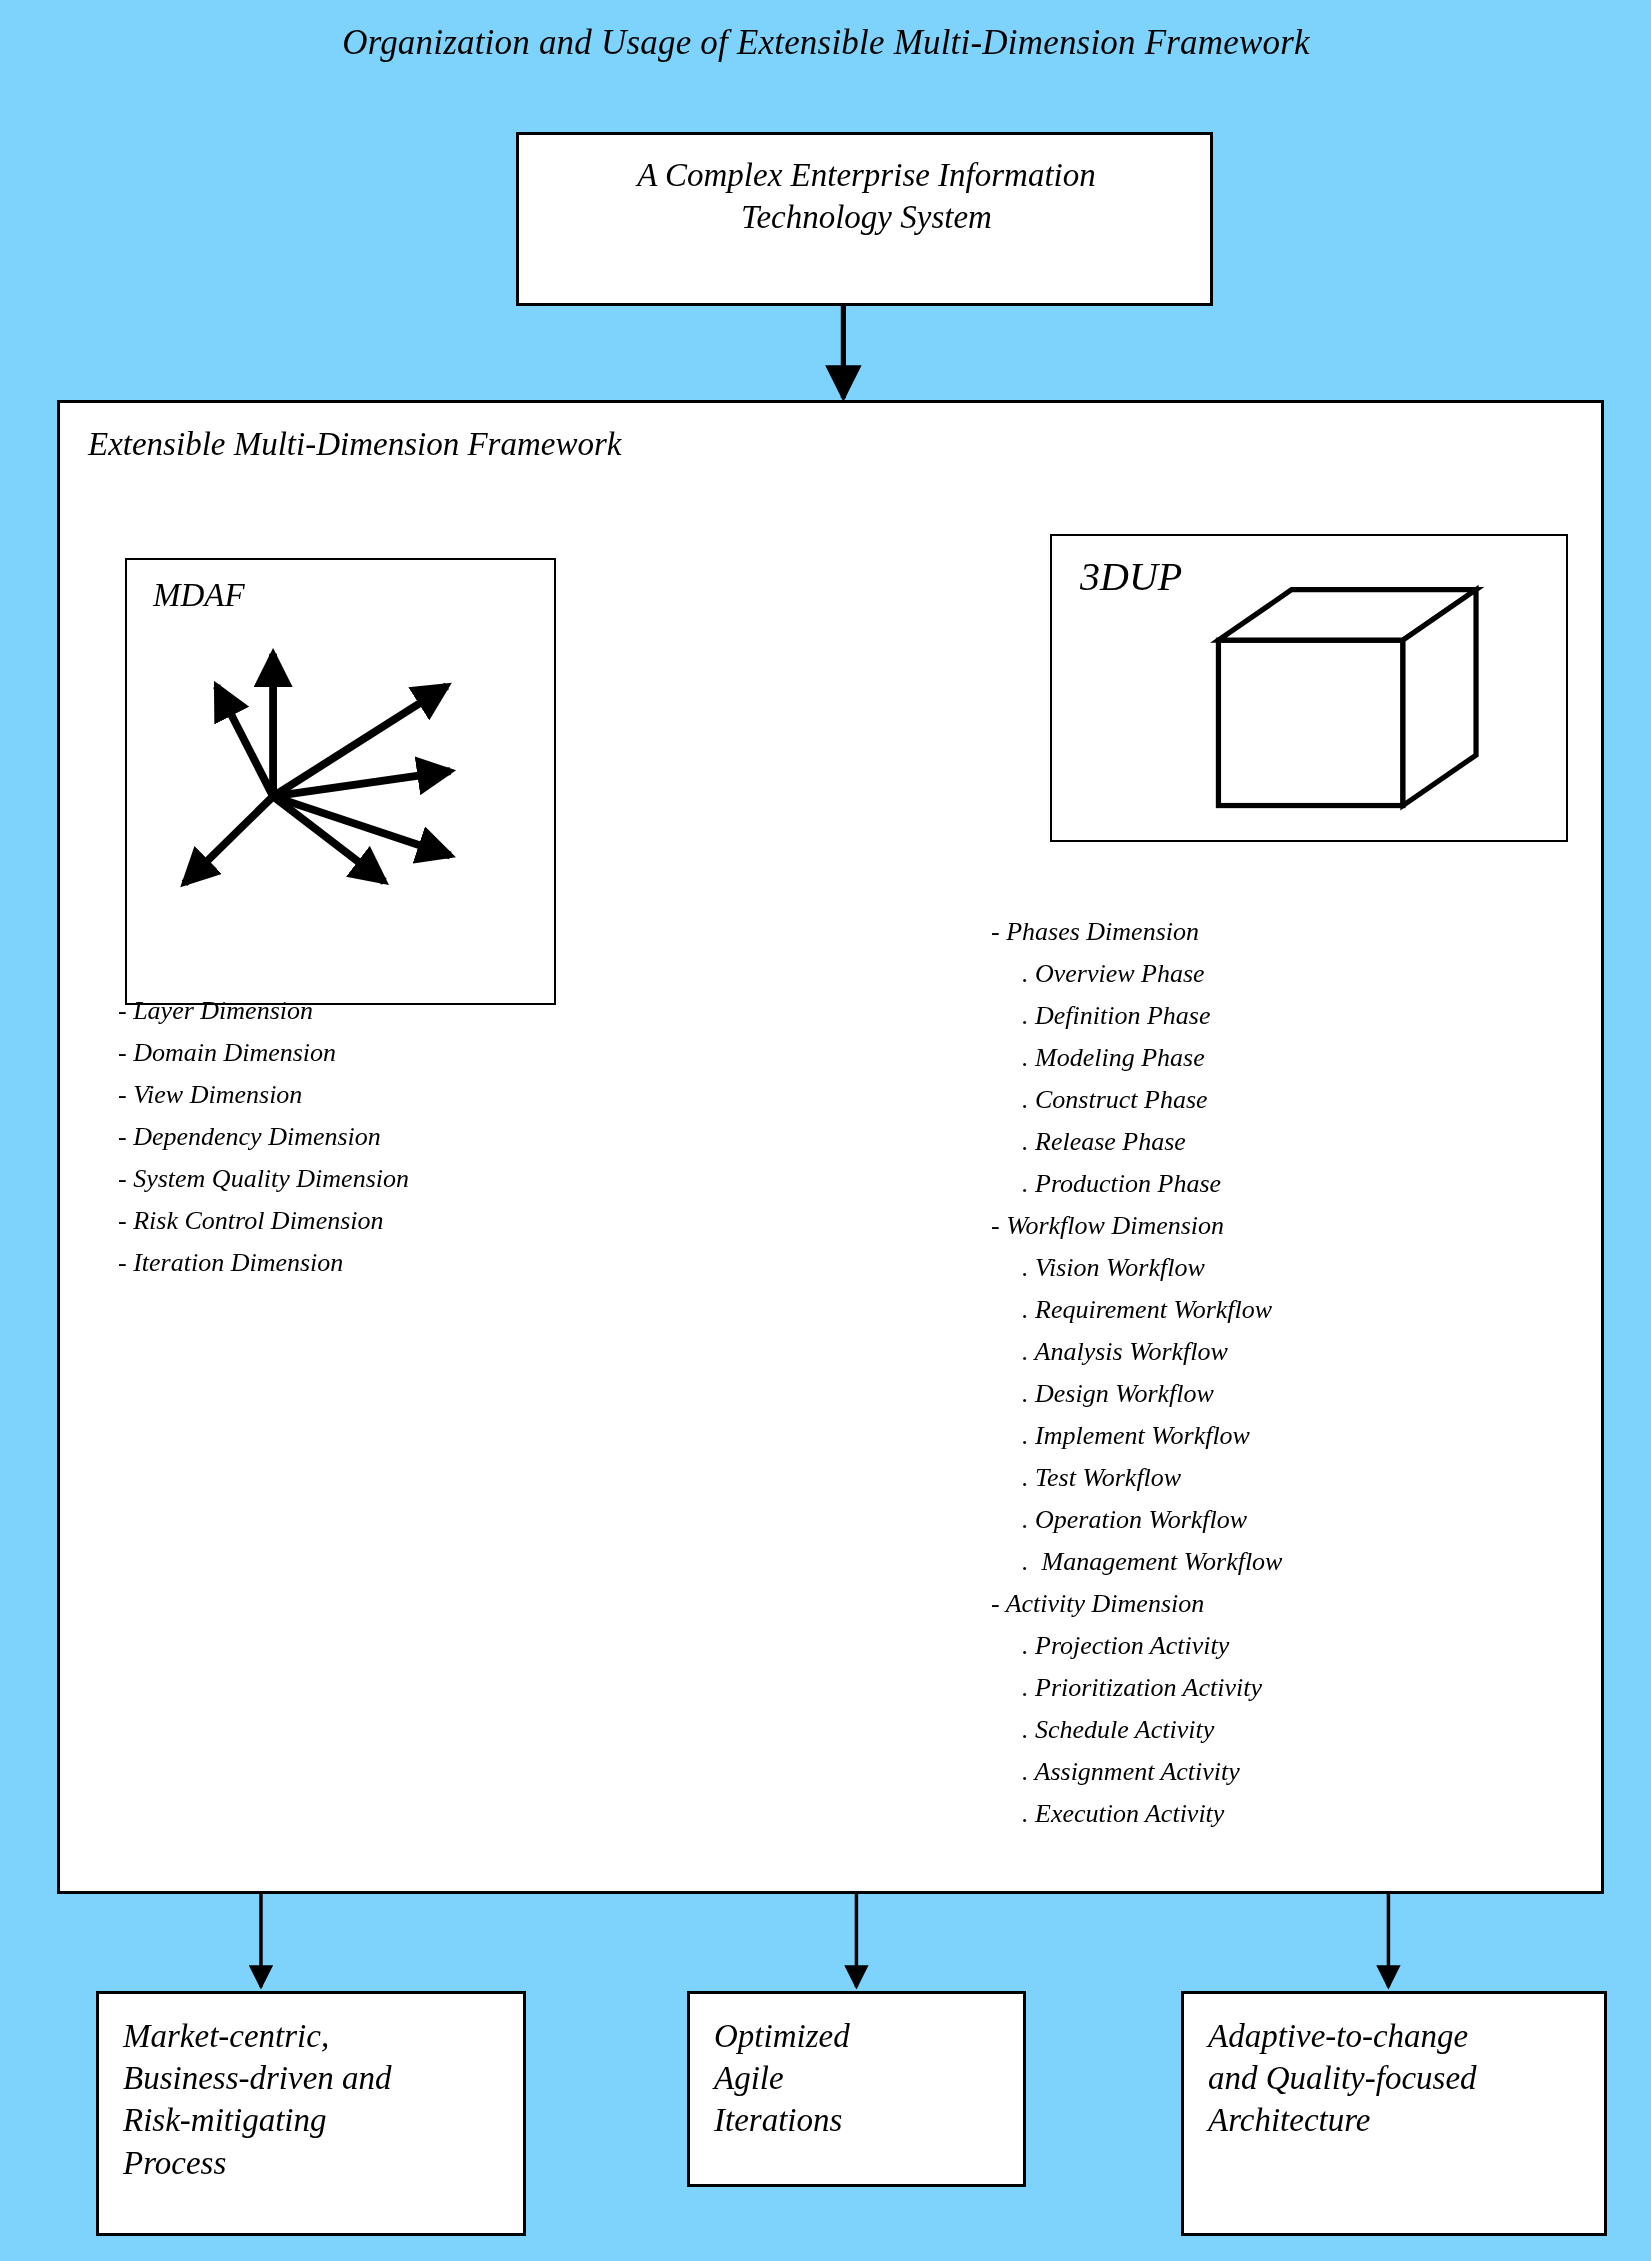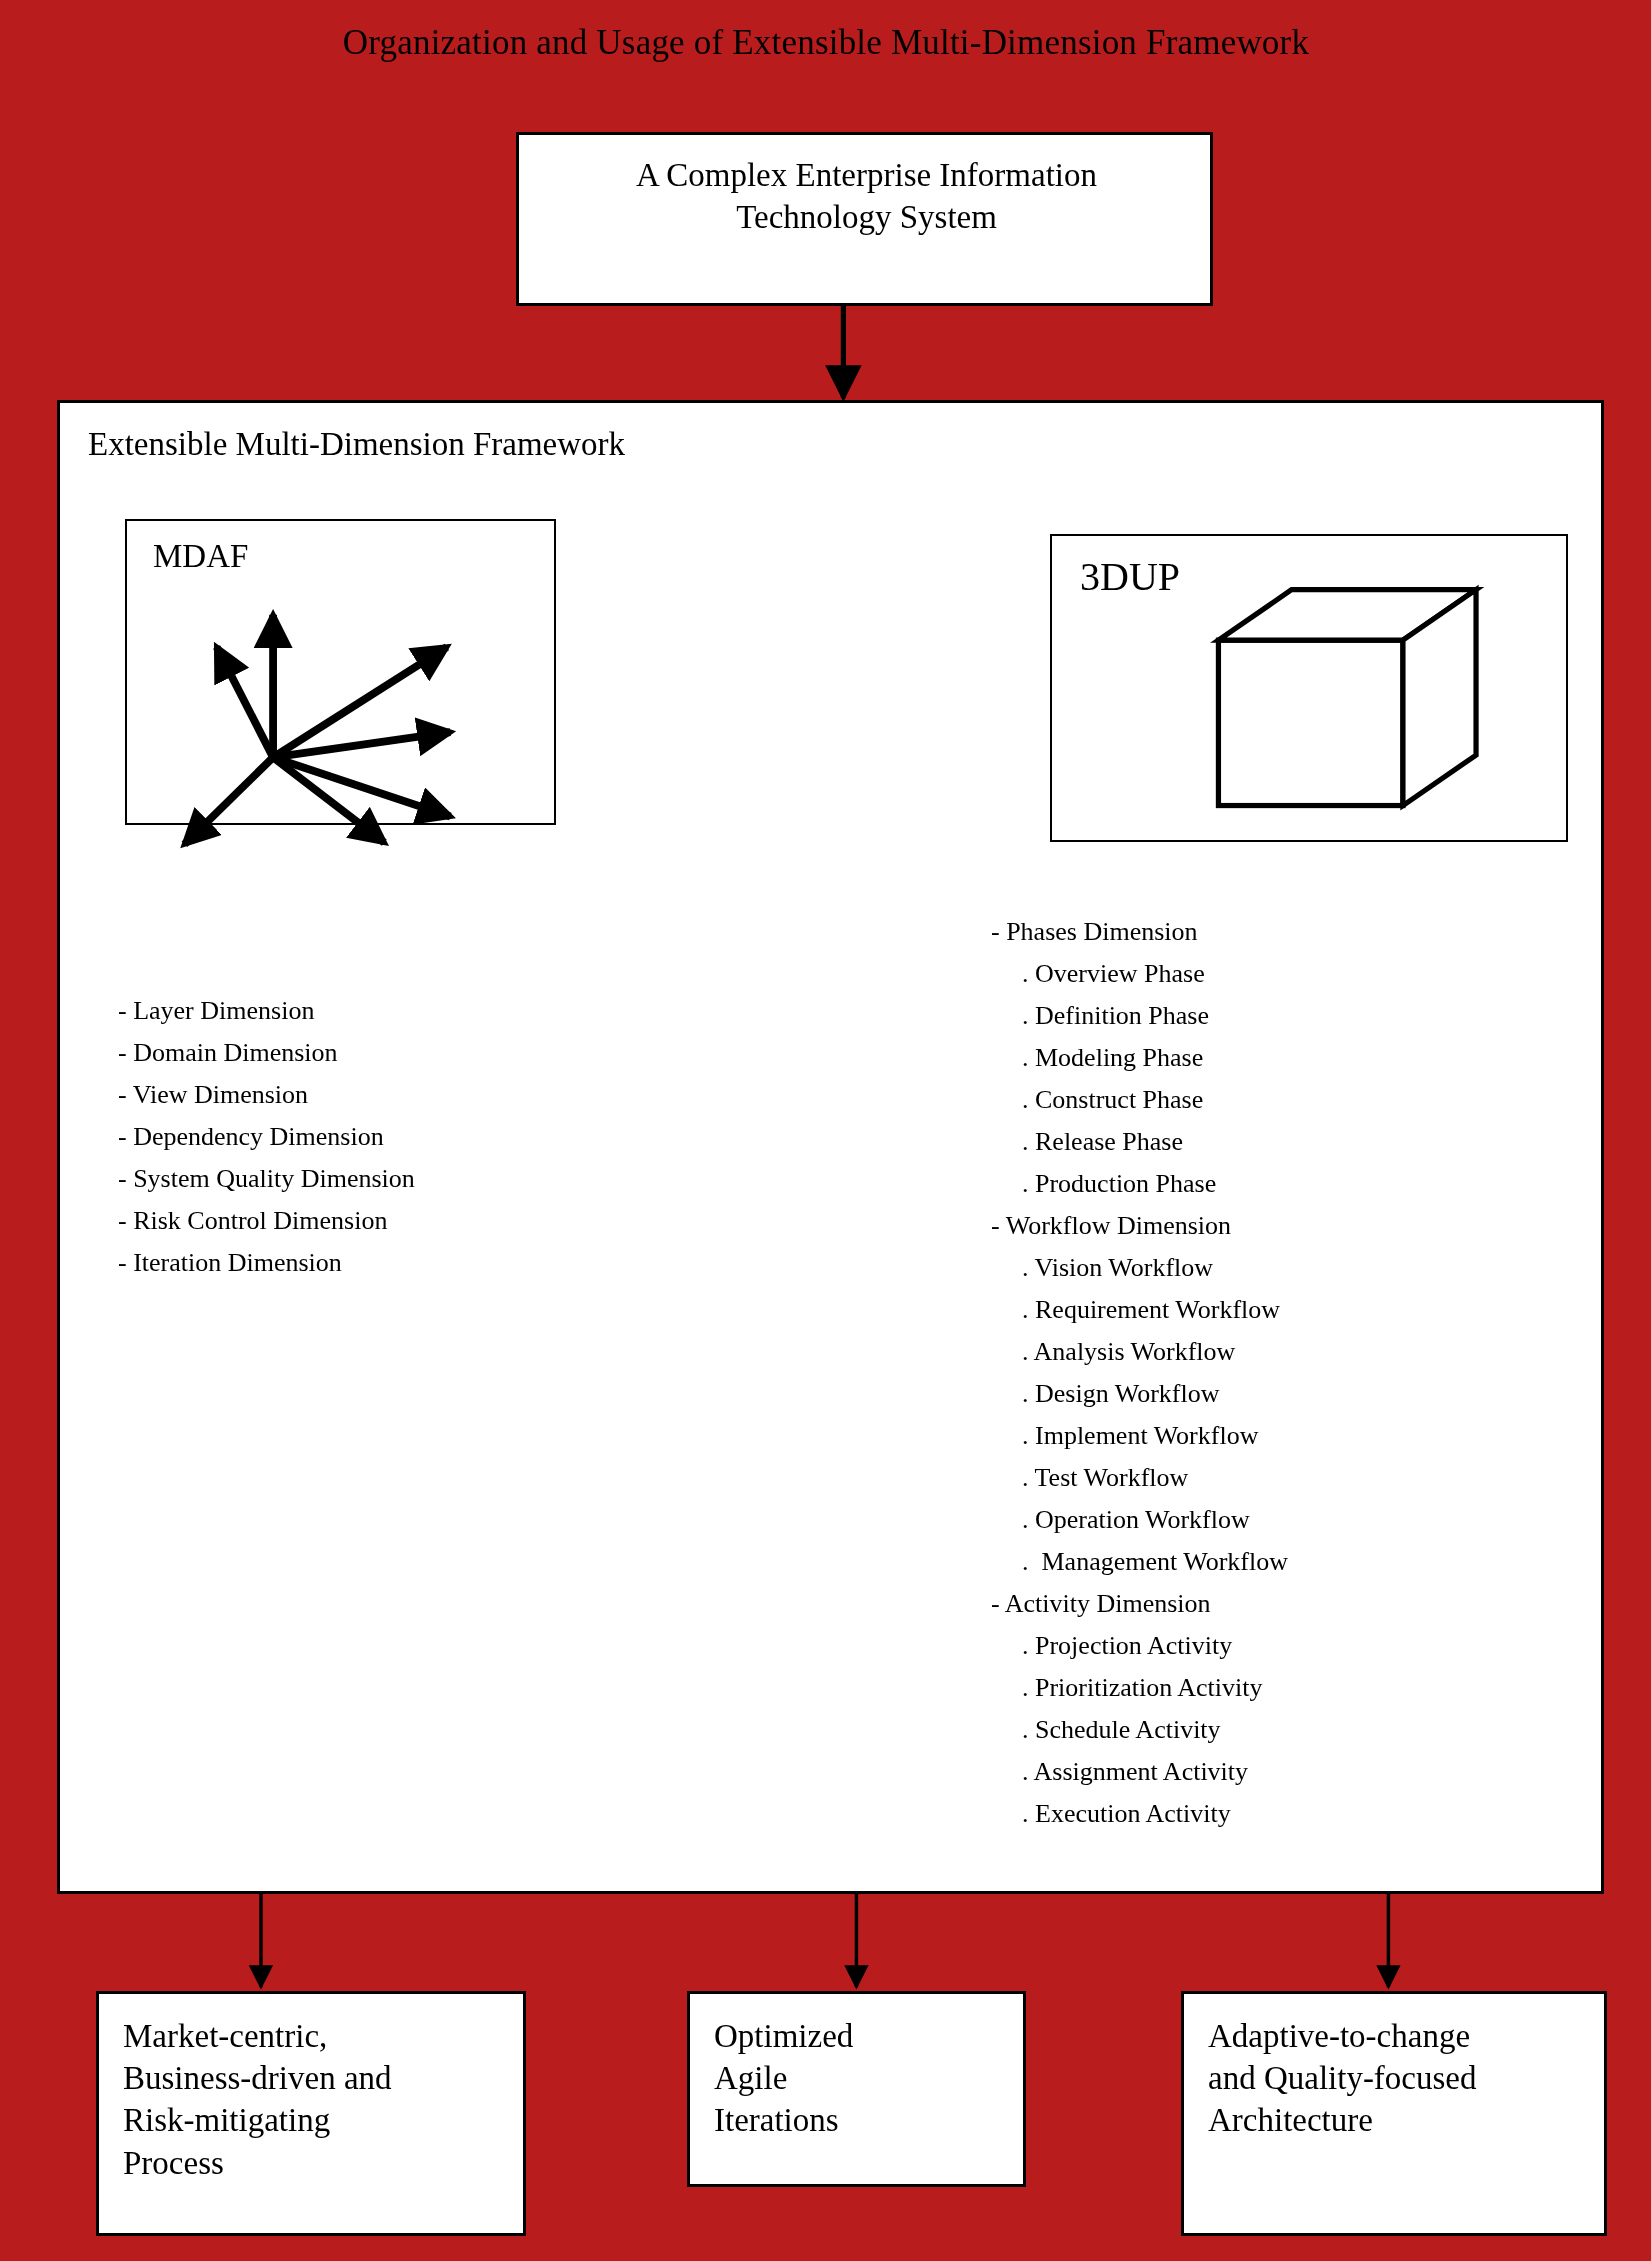--- a/index.html
+++ b/index.html
@@ -4,24 +4,25 @@
 <style>
   html, body {
     margin: 0;
     padding: 0;
     background: #ffffff;
   }
   #page {
     position: relative;
     width: 1652px;
     height: 2261px;
-    background: #b91c1c;
+    background: #7dd3fc;
     font-family: "Liberation Serif", "DejaVu Serif", serif;
     color: #000000;
     overflow: hidden;
+    font-style: italic;
   }
 
   
   #doc-title {
     position: absolute;
     left: 0;
     top: 22.6px;
     width: 1652px;
     text-align: center;
     font-size: 35px;
@@ -51,21 +52,21 @@
   
   #framework-box { left: 57px; top: 400px; width: 1547px; height: 1494px; }
   #framework-label {
     position: absolute;
     left: 28px; top: 22.6px;
     font-size: 33px;
     white-space: nowrap;
   }
 
   
-  #mdaf-box { left: 125px; top: 519px; width: 431px; height: 306px; border-width: 2.6px; }
+  #mdaf-box { left: 125px; top: 558px; width: 431px; height: 447px; border-width: 2.6px; }
   #mdaf-label {
     position: absolute;
     left: 26px; top: 17.4px;
     font-size: 33px;
     white-space: nowrap;
   }
   #mdaf-arrows {
     position: absolute;
     left: 0; top: 0;
     width: 426px; height: 398px;

